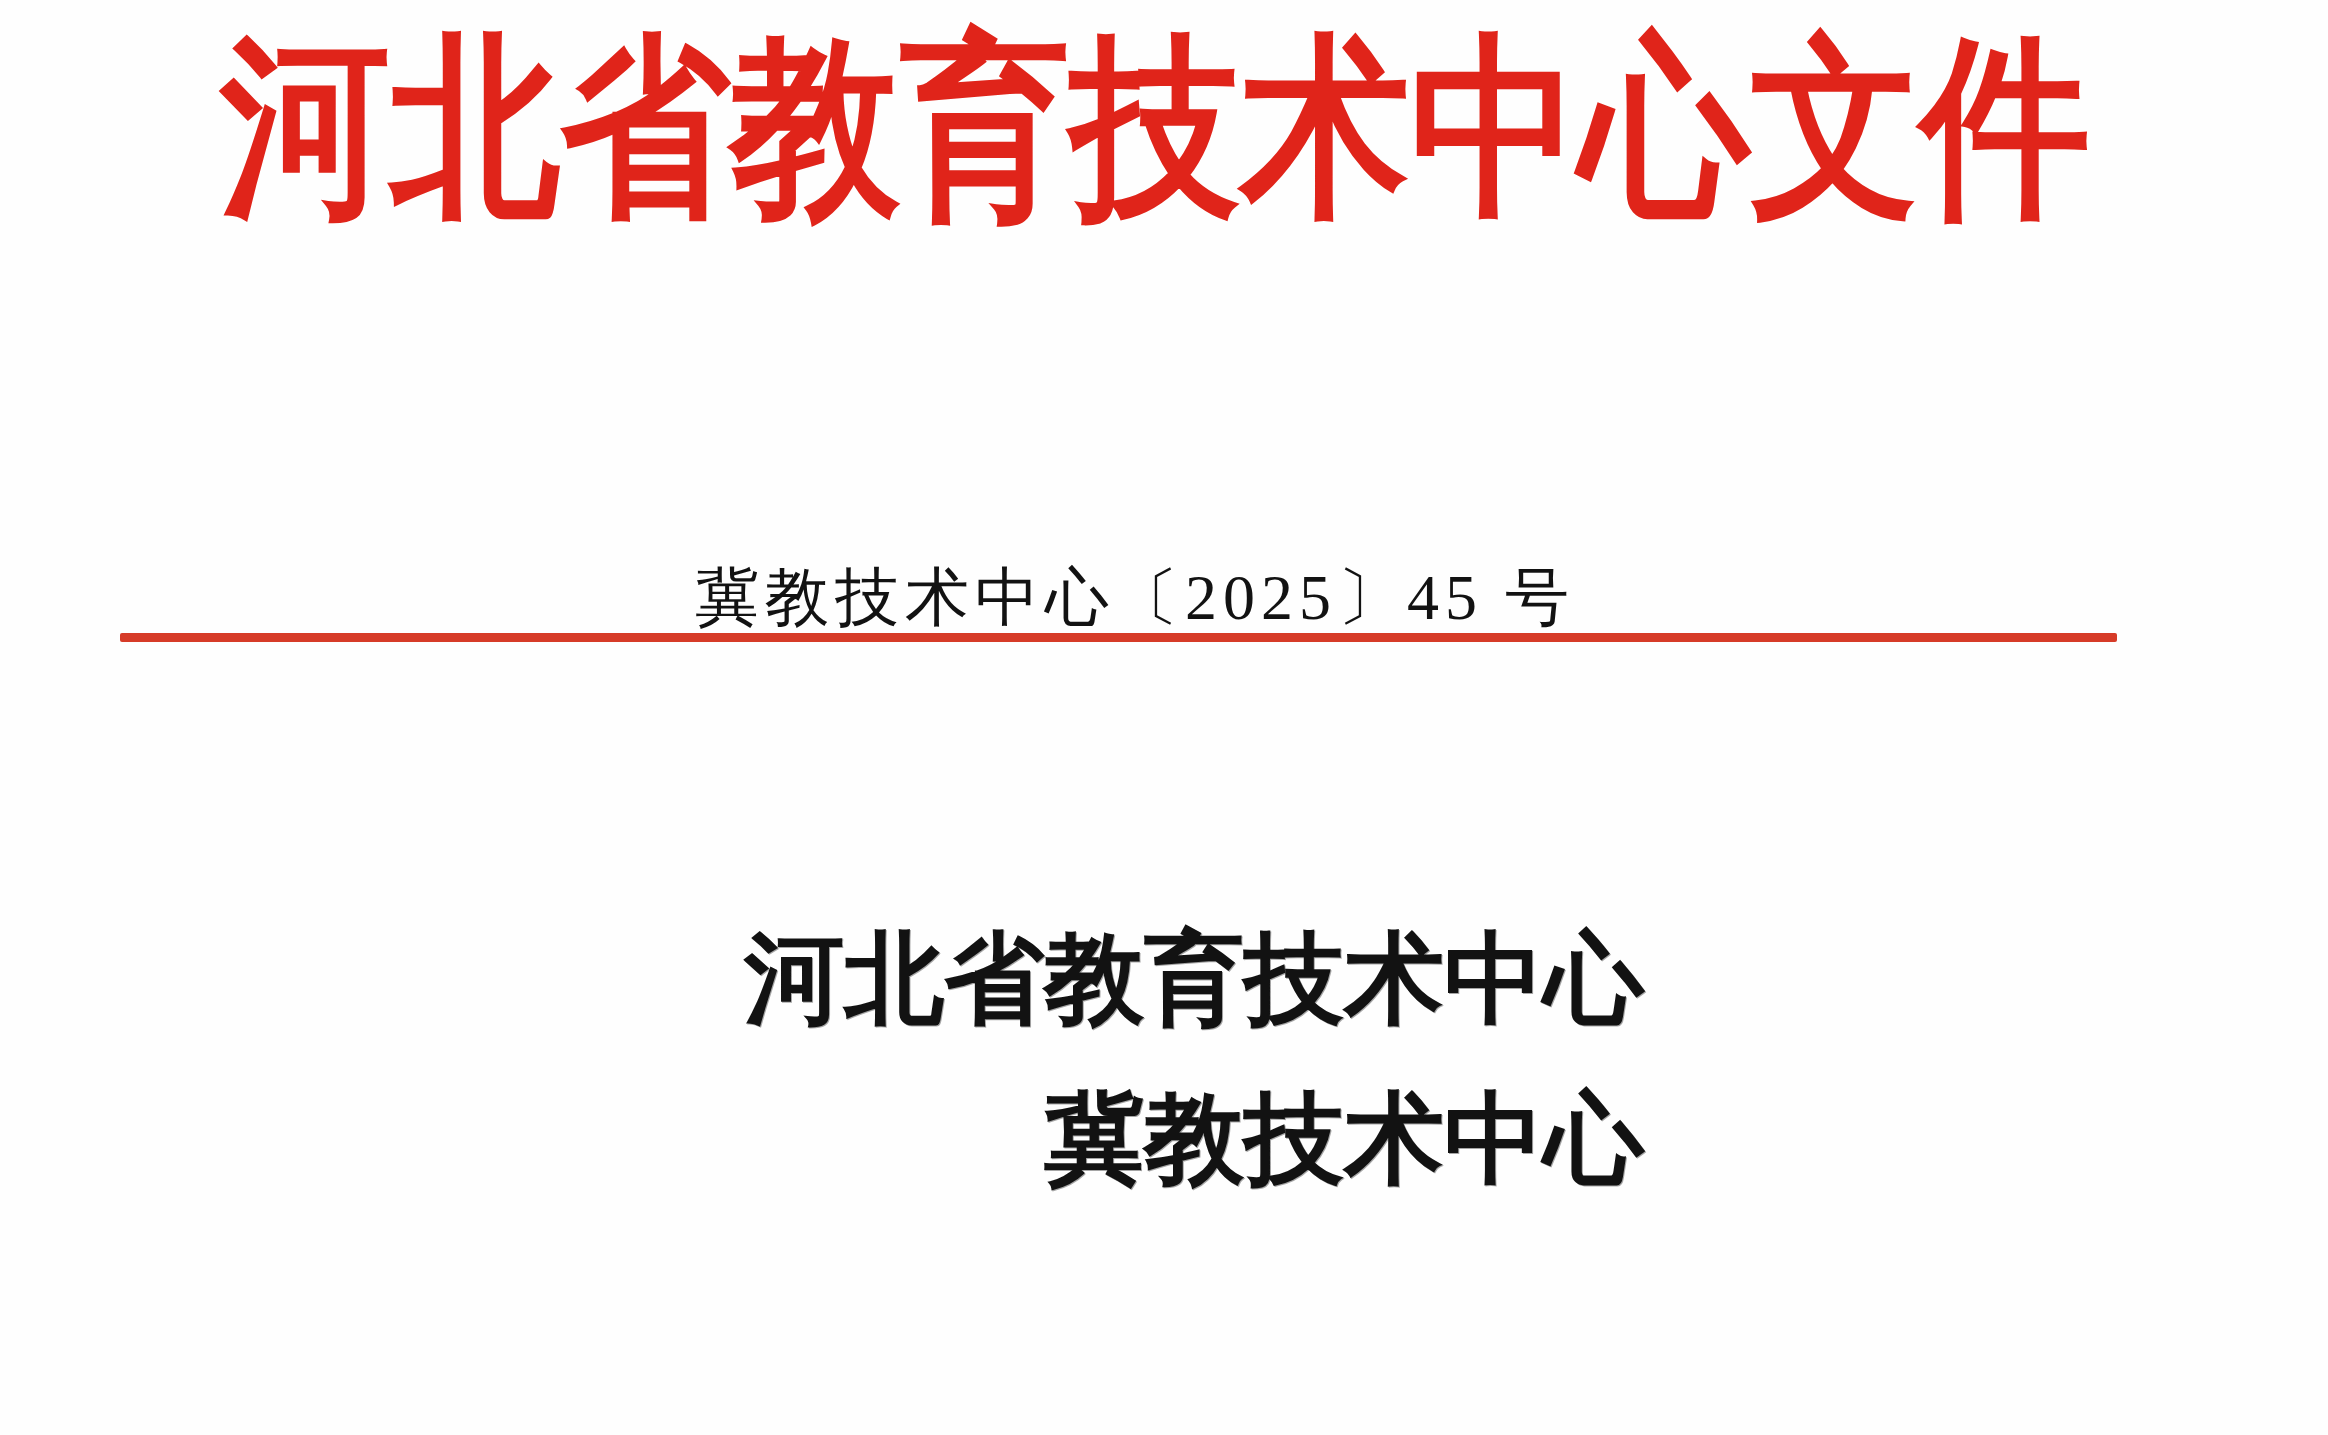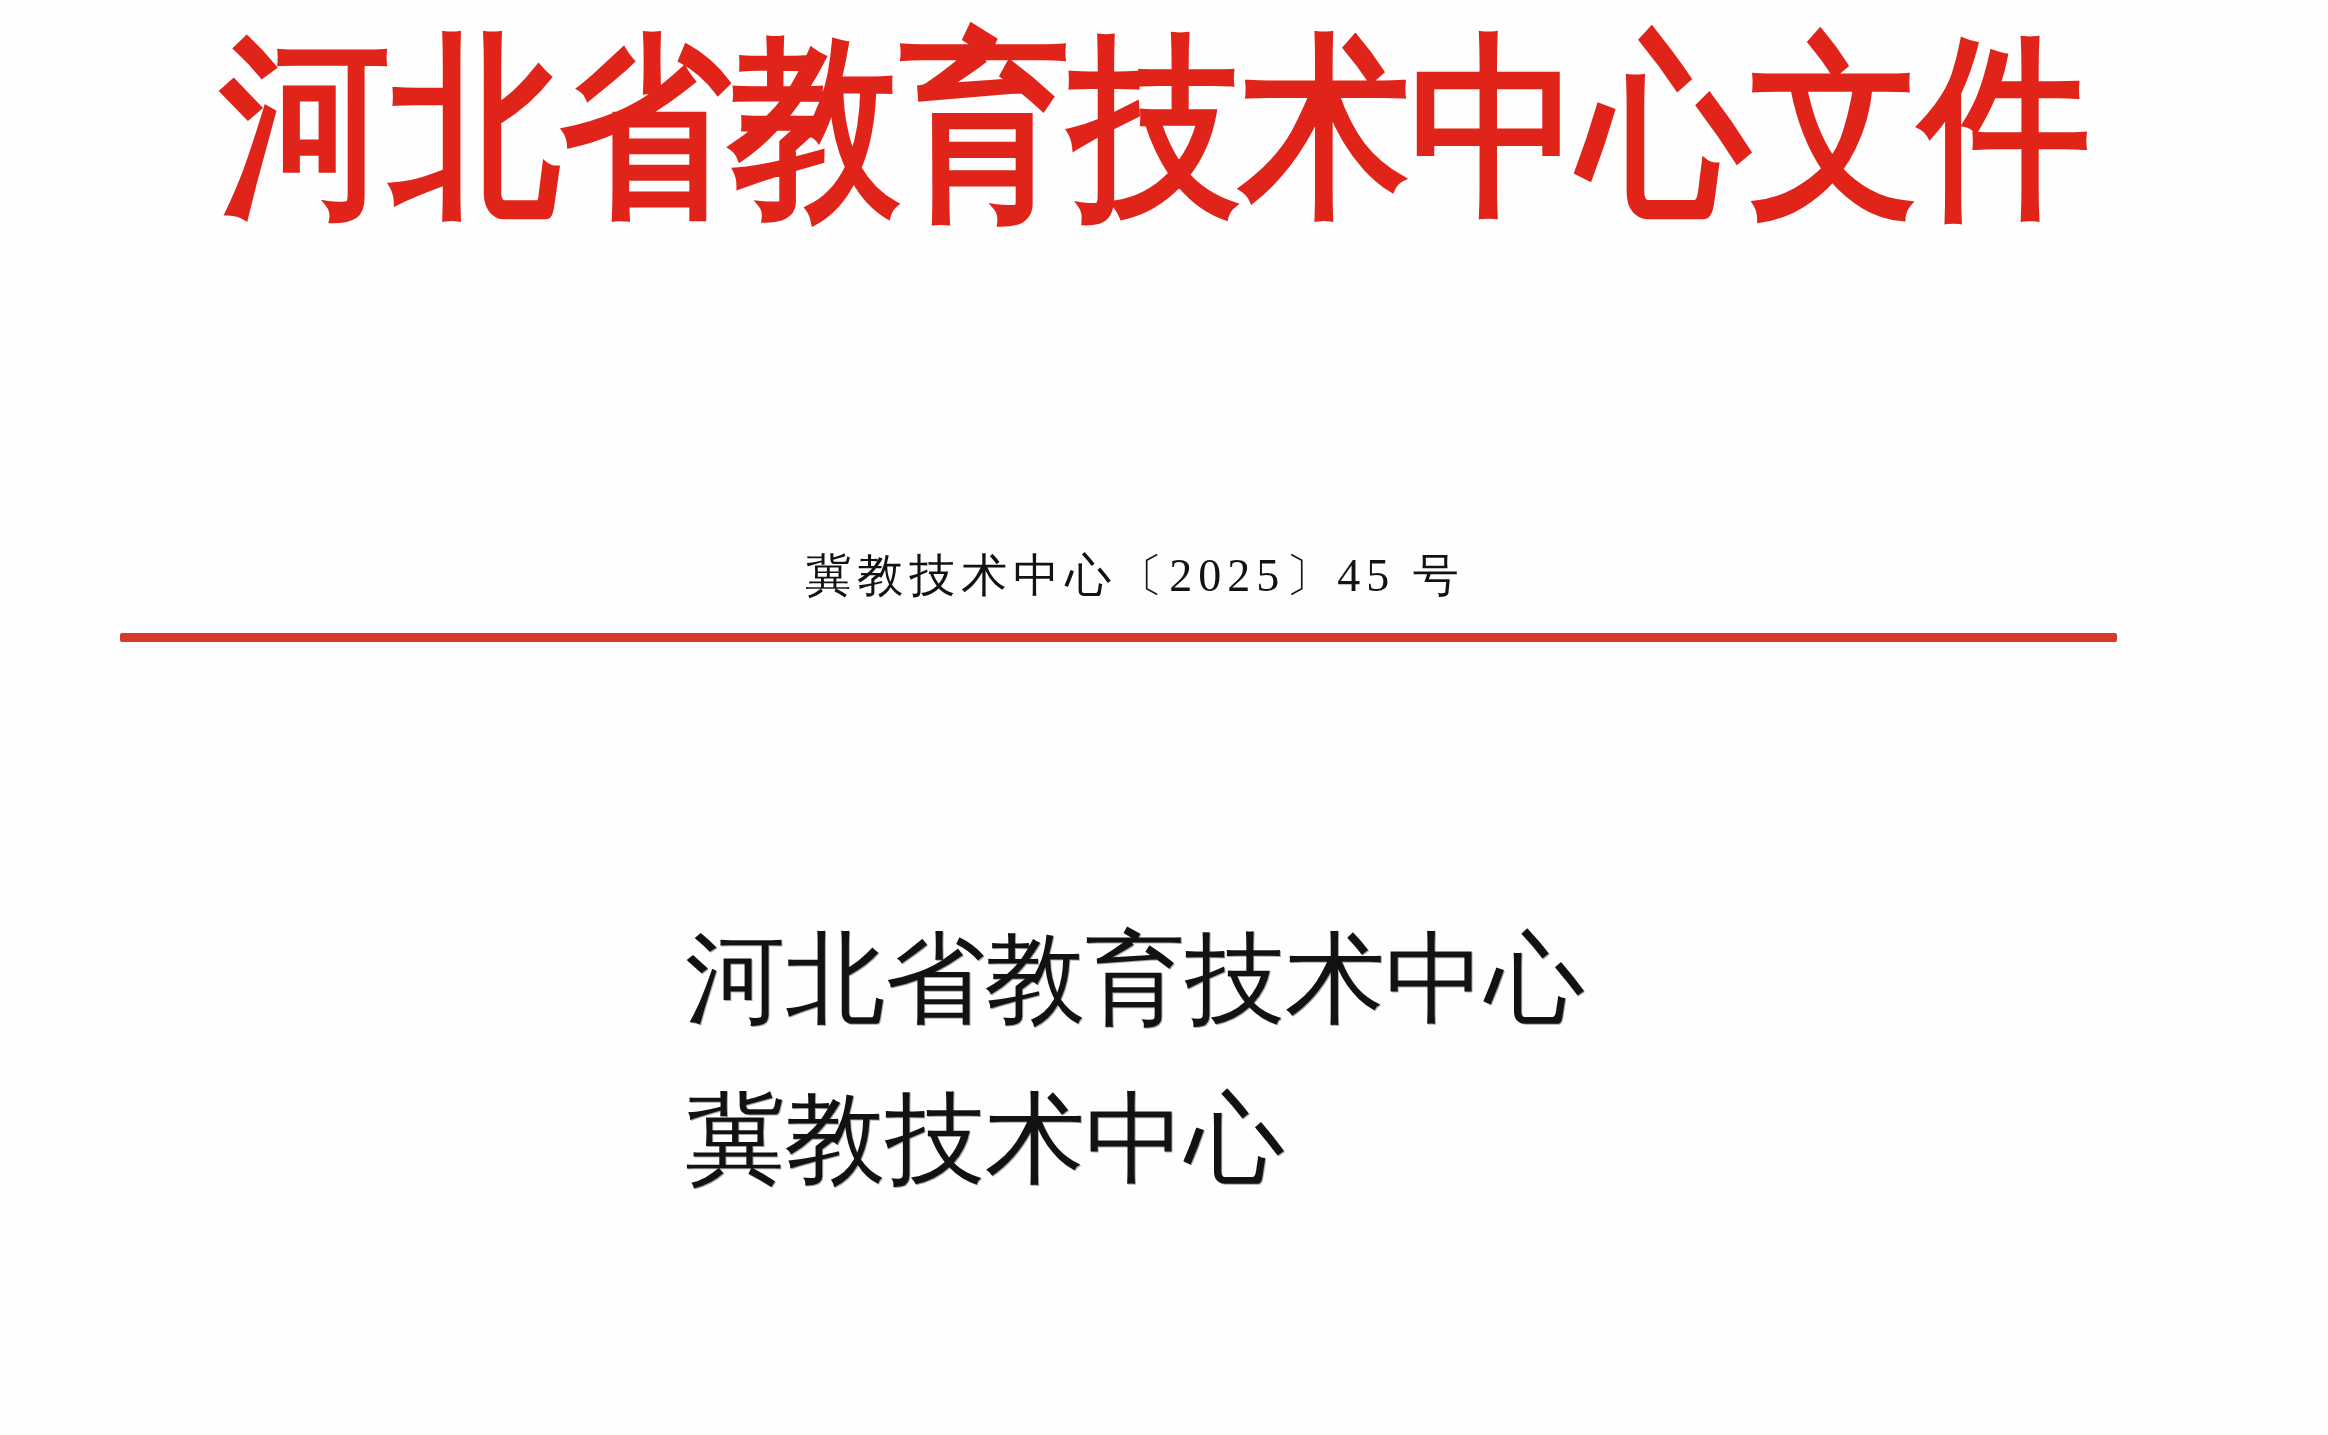--- a/index.html
+++ b/index.html
@@ -33,24 +33,24 @@
     transform-origin: 50% 0;
     white-space: nowrap;
   }
   .letterhead span {
     display: inline-block;
   }
 
   
   .doc-number {
     position: absolute;
-    top: 548px;
+    top: 560px;
     left: 1135px;
     transform: translateX(-50%);
-    font-size: 46px;
+    font-size: 64px;
     line-height: 1.2;
     color: var(--text-black, #141414);
     letter-spacing: 6px;
     white-space: nowrap;
   }
 
   
   .red-divider {
     position: absolute;
     top: 633px;
@@ -58,26 +58,26 @@
     width: 1997px;
     height: 9px;
     background: var(--line-red, #d63b28);
     border-radius: 2px;
   }
 
   
   .notice-title {
     position: absolute;
     top: 900px;
-    left: 1135px;
+    left: 1194px;
     transform: translateX(-50%);
-    text-align: left;
+    text-align: right;
     font-size: 100px;
     line-height: 160px;
-    font-weight: normal;
+    font-weight: bold;
     color: var(--text-black, #0a0a0a);
     white-space: nowrap;
     text-shadow: 1px 1px 0 rgba(0,0,0,0.35);
   }
   .notice-title .title-line {
     display: block;
   }
 </style>
 </head>
 <body>

